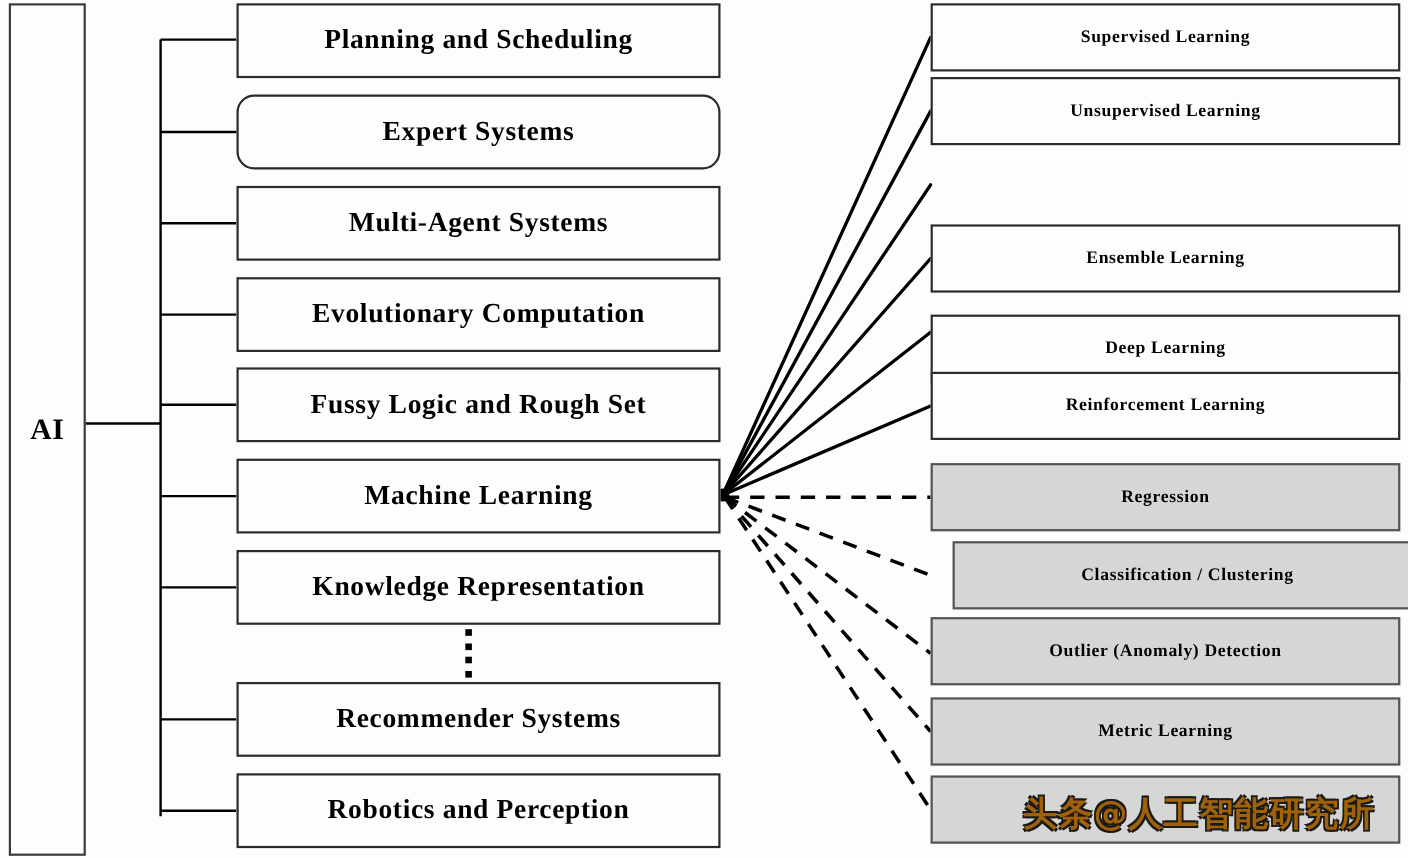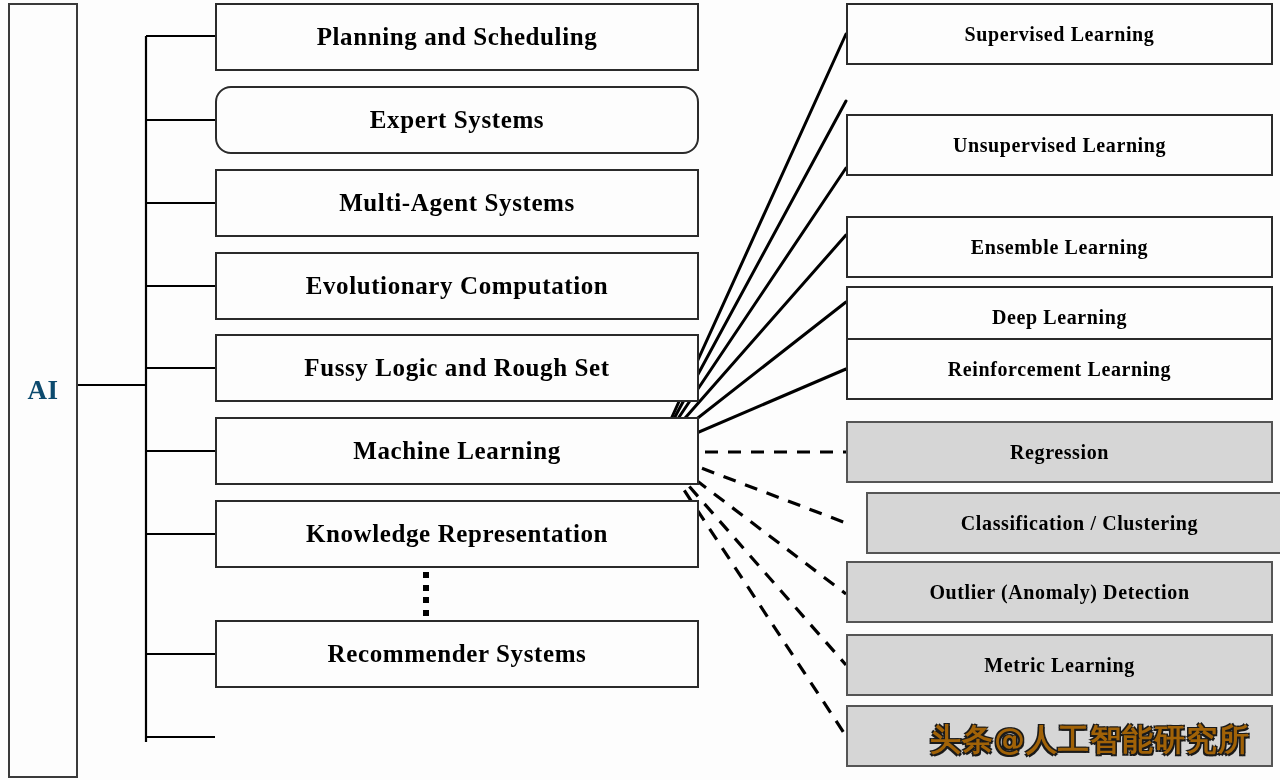--- a/index.html
+++ b/index.html
@@ -29,21 +29,21 @@
     border: 2px solid #3a3a3a;
     background: #fdfdfd;
     display: flex;
     align-items: center;
     justify-content: center;
   }
   .root-label {
     font-size: 27px;
     font-weight: bold;
     letter-spacing: 0.5px;
-    color: #0c4a6e;
+    color: #000000;
   }
 
   
   .node {
     position: absolute;
     box-sizing: border-box;
     display: flex;
     align-items: center;
     justify-content: center;
     text-align: center;
@@ -54,29 +54,29 @@
   .node.white {
     background: #fdfdfd;
     border: 2.5px solid #2b2b2b;
   }
   .node.gray {
     background: #d6d6d6;
     border: 2.5px solid #555555;
   }
   .node.left {
     left: 215px;
-    width: 484px;
+    width: 440px;
     height: 68px;
     font-size: 25px;
   }
   .node.right {
     left: 846px;
     width: 427px;
     height: 62px;
-    font-size: 20px;
+    font-size: 16px;
   }
   .node .node-text {
     padding: 0 6px;
     line-height: 1.05;
     white-space: nowrap;
   }
 
   
   #wires {
     position: absolute;
@@ -191,35 +191,38 @@
   </div>
   <div class="node left white" style="top:417px;">
     <span class="node-text">Machine Learning</span>
   </div>
   <div class="node left white" style="top:500px;">
     <span class="node-text">Knowledge Representation</span>
   </div>
   <div class="node left white" style="top:620px;">
     <span class="node-text">Recommender Systems</span>
   </div>
+  <div class="node left white" style="top:703px;">
+    <span class="node-text">Robotics and Perception</span>
+  </div>
 
   <div class="ellipsis-dots">
     <i></i>
     <i></i>
     <i></i>
     <i></i>
   </div>
 
   <div class="node right white" style="top:3px;">
     <span class="node-text">Supervised Learning</span>
   </div>
-  <div class="node right white" style="top:70px;margin-top:44px;">
+  <div class="node right white" style="top:70px;">
     <span class="node-text">Unsupervised Learning</span>
   </div>
-  <div class="node right white" style="top:216px;justify-content:center;">
+  <div class="node right white" style="top:204px;justify-content:center;">
     <span class="node-text">Ensemble Learning</span>
   </div>
   <div class="node right white" style="top:286px;">
     <span class="node-text">Deep Learning</span>
   </div>
   <div class="node right white" style="top:338px;">
     <span class="node-text">Reinforcement Learning</span>
   </div>
 
   <div class="node right gray" style="top:421px;">

